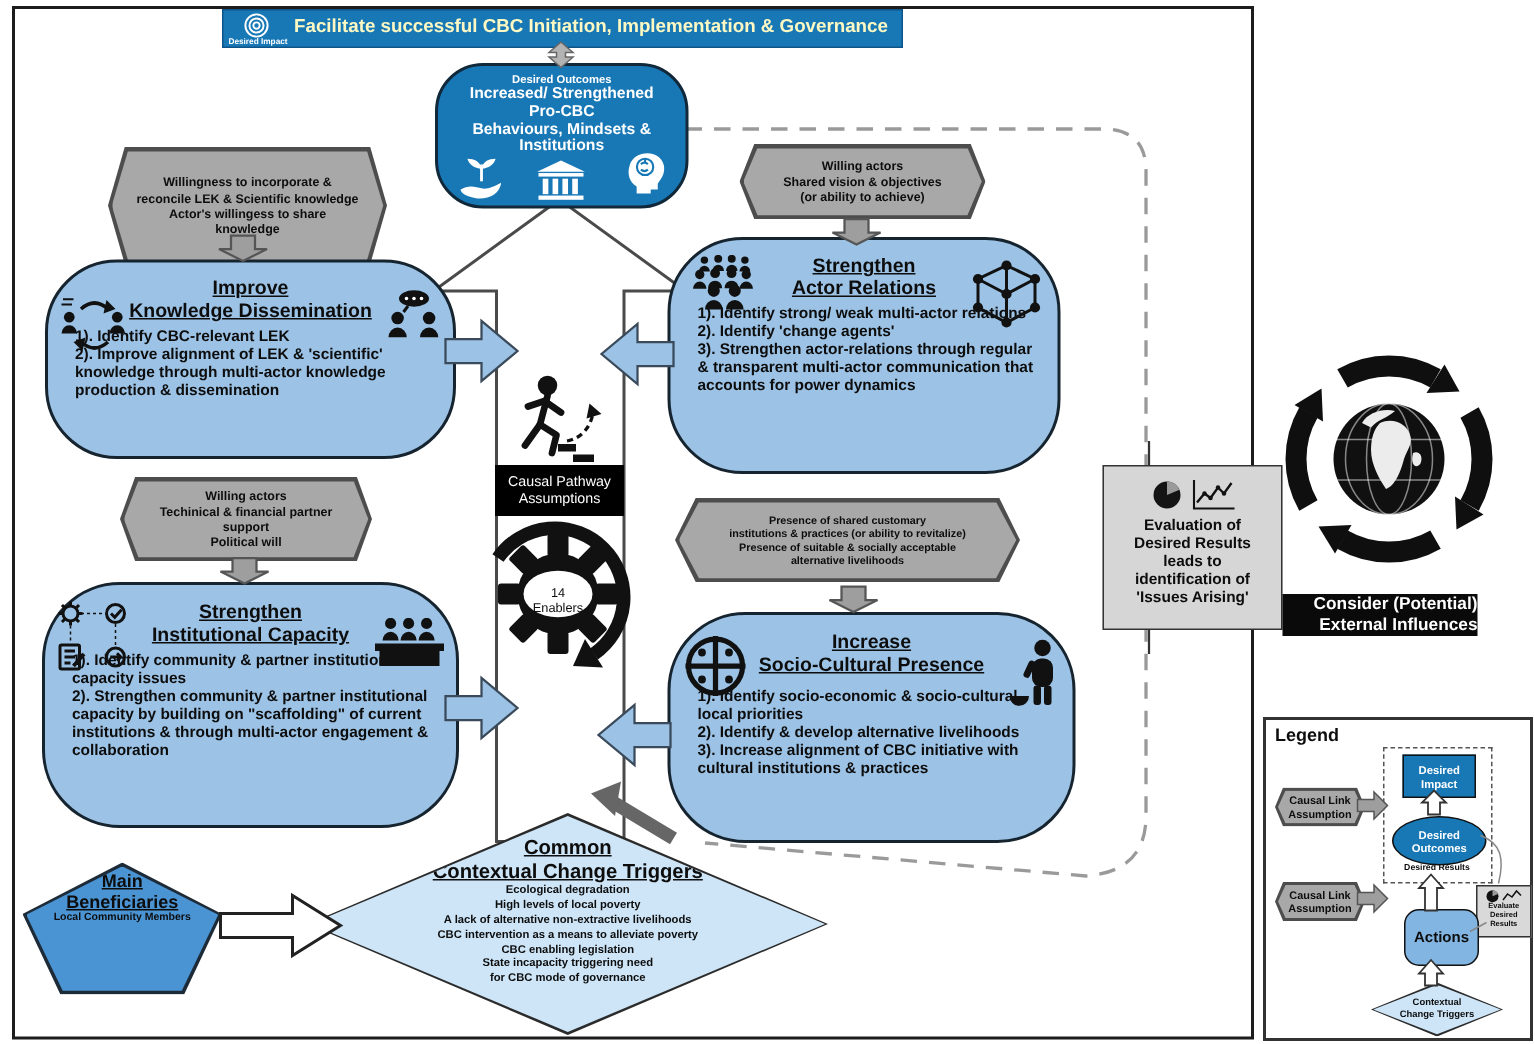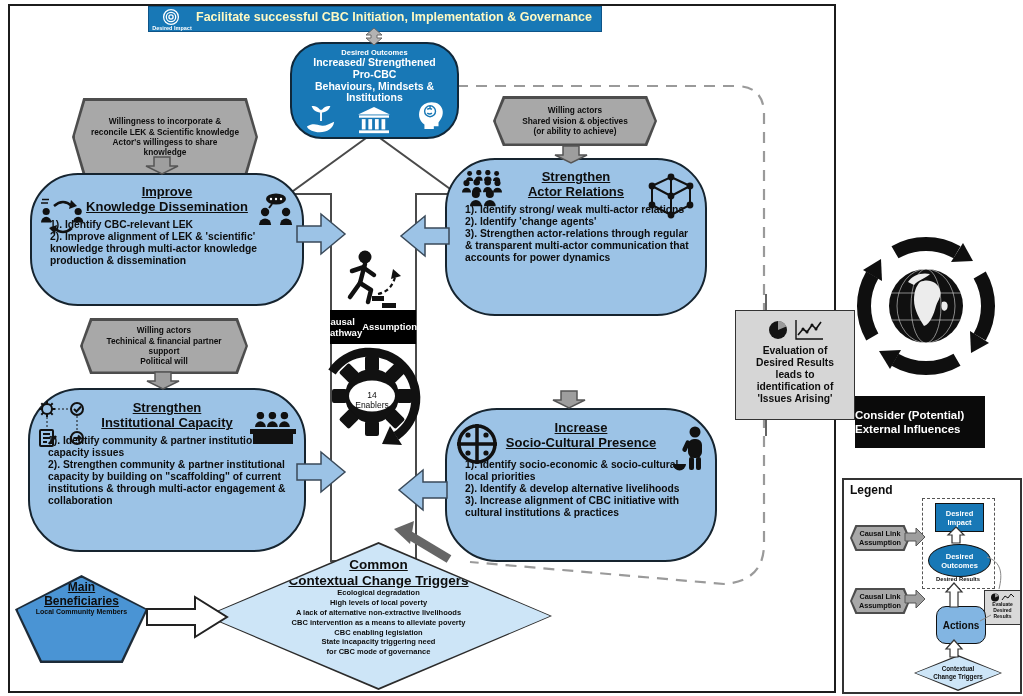--- a/index.html
+++ b/index.html
@@ -30,24 +30,24 @@
   .items{padding:4px 14px 0 18px;}
   
   .eval{position:absolute;left:735px;top:310px;width:118px;height:108px;background:#d6d6d6;border:1.5px solid #333;z-index:2;text-align:center;}
   .eval .tx{font-size:10.3px;font-weight:bold;line-height:1.16;}
   
   .diaO{position:absolute;clip-path:polygon(50% 0,100% 50%,50% 100%,0 50%);background:#2b2b2b;z-index:2;}
   .diaI{position:absolute;left:2px;top:2px;right:2px;bottom:2px;clip-path:polygon(50% 0,100% 50%,50% 100%,0 50%);background:#cde5f7;text-align:center;}
   .penO{position:absolute;clip-path:polygon(50% 0,100% 39%,81% 100%,19% 100%,0 39%);background:#1d2b38;z-index:2;}
   .penI{position:absolute;left:2.5px;top:2.5px;right:2.5px;bottom:2.5px;clip-path:polygon(50% 0,100% 39%,81% 100%,19% 100%,0 39%);background:#4a94d4;text-align:center;color:#0d0d0d;}
   
-  .causal-lbl{position:absolute;left:330px;top:310px;width:86px;height:34px;background:#000;color:#fff;z-index:3;display:flex;flex-direction:row;align-items:center;justify-content:center;font-size:9.5px;font-weight:bold;line-height:1.2;}
+  .causal-lbl{position:absolute;left:330px;top:310px;width:86px;height:34px;background:#000;color:#fff;z-index:3;display:flex;flex-direction:column;align-items:center;justify-content:center;font-size:9.5px;font-weight:normal;line-height:1.2;}
   .enablers{position:absolute;left:344px;top:390px;width:56px;z-index:3;text-align:center;font-size:8.5px;font-weight:normal;line-height:1.2;color:#0d0d0d;}
   
-  .consider{position:absolute;left:855px;top:396px;width:130px;height:52px;background:#0a0a0a;color:#fff;z-index:2;display:flex;flex-direction:column;align-items:flex-start;justify-content:center;font-size:11.5px;font-weight:bold;line-height:1.25;}
+  .consider{position:absolute;left:855px;top:396px;width:130px;height:28px;background:#0a0a0a;color:#fff;z-index:2;display:flex;flex-direction:column;align-items:flex-end;justify-content:center;font-size:11.5px;font-weight:bold;line-height:1.25;}
   
   .legend{position:absolute;left:842px;top:478px;width:176px;height:212px;border:2px solid #333;background:#fff;z-index:2;}
   .lg-title{position:absolute;left:6px;top:3px;font-size:12px;font-weight:bold;}
   .lg-hexO{position:absolute;clip-path:polygon(9% 0,91% 0,100% 50%,91% 100%,9% 100%,0 50%);background:#4d4d4d;}
   .lg-hexI{position:absolute;left:2px;top:2px;right:2px;bottom:2px;clip-path:polygon(9% 0,91% 0,100% 50%,91% 100%,9% 100%,0 50%);background:#a8a8a8;display:flex;flex-direction:column;align-items:center;justify-content:center;font-size:7.3px;font-weight:bold;line-height:1.25;}
   .lg-dash{position:absolute;left:78px;top:18px;width:71px;height:89px;border:1.5px dashed #555;}
   .lg-impact{position:absolute;left:91px;top:23px;width:47px;height:27px;background:#1878b6;border:1.5px solid #111;color:#fff;display:flex;flex-direction:column;align-items:center;justify-content:center;font-size:7.5px;font-weight:bold;line-height:1.2;}
   .lg-outc{position:absolute;left:84px;top:64px;width:61px;height:31px;background:#1878b6;border:1.5px solid #111;border-radius:50%;color:#fff;display:flex;flex-direction:column;align-items:center;justify-content:center;font-size:7.5px;font-weight:bold;line-height:1.2;}
   .lg-res{position:absolute;left:86px;top:96px;width:56px;text-align:center;font-size:5.8px;font-weight:bold;}
   .lg-eval{position:absolute;left:140px;top:110px;width:35px;height:33px;background:#d9d9d9;border:1px solid #333;text-align:center;font-size:5px;font-weight:bold;line-height:1.15;}
@@ -136,20 +136,28 @@
     </div>
   </div>
   <div class="hexO" style="left:80px;top:318px;width:168px;height:56px;">
     <div class="hexI">
       <span class="nw">Willing actors</span>
       <span class="nw">Techinical &amp; financial partner</span>
       <span class="nw">support</span>
       <span class="nw">Political will</span>
     </div>
   </div>
+  <div class="hexO" style="left:450px;top:332px;width:230px;height:56px;">
+    <div class="hexI" style="font-size:7.2px;">
+      <span class="nw">Presence of shared customary</span>
+      <span class="nw">institutions &amp; practices (or ability to revitalize)</span>
+      <span class="nw">Presence of suitable &amp; socially acceptable</span>
+      <span class="nw">alternative livelihoods</span>
+    </div>
+  </div>
 
   <div class="box" style="left:30px;top:173px;width:270px;height:129px;border-radius:48px;">
     <div class="bt" style="margin-top:9px;">Improve</div>
     <div class="bt">Knowledge Dissemination</div>
     <div class="items">
       <div class="bi">1). Identify CBC-relevant LEK</div>
       <div class="bi">2). Improve alignment of LEK &amp; 'scientific' knowledge through multi-actor knowledge production &amp; dissemination</div>
     </div>
     <svg class="abs" style="left:8px;top:22px;" width="46" height="40" viewBox="0 0 46 40">
       <g fill="#111">

